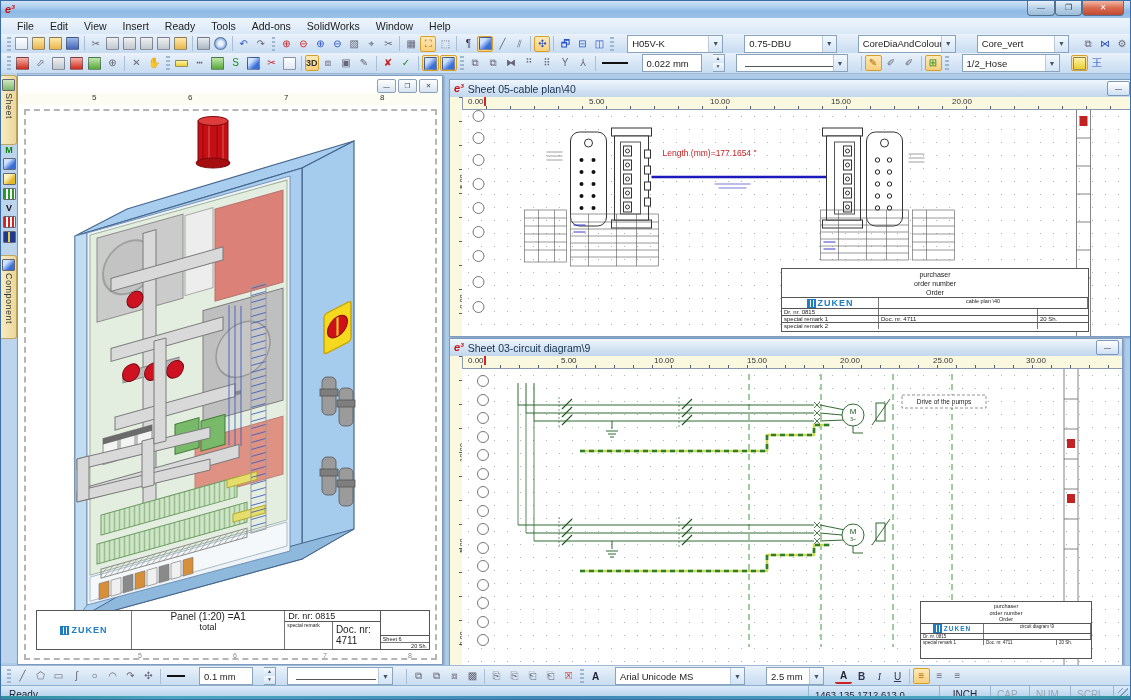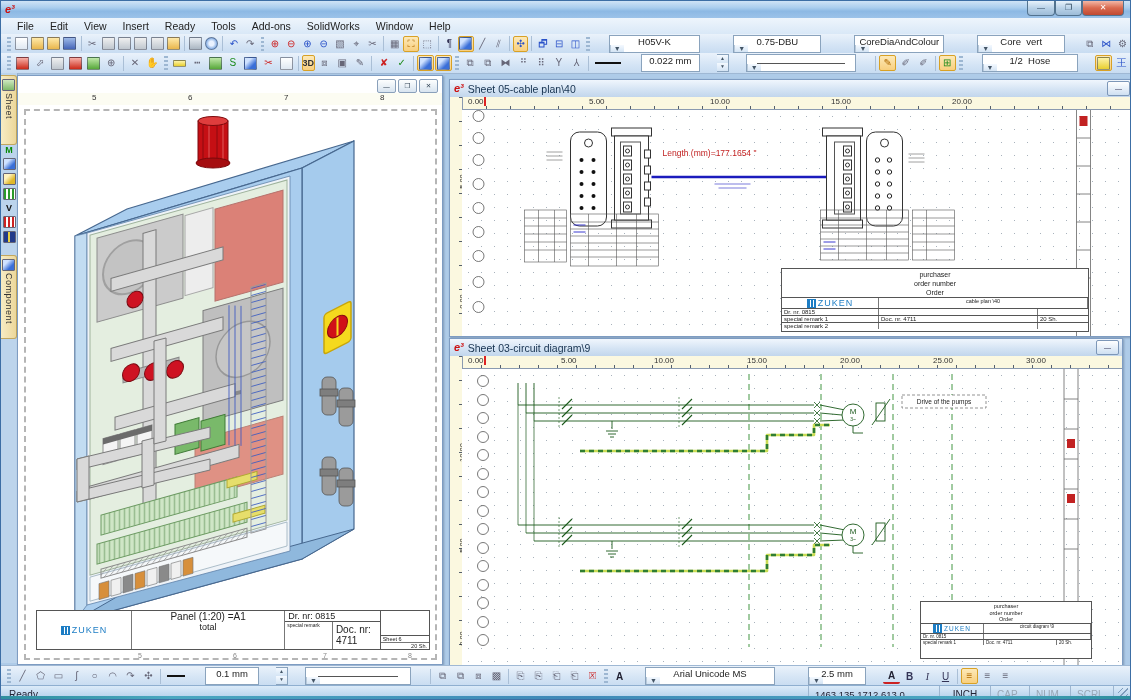--- a/index.html
+++ b/index.html
@@ -42,21 +42,21 @@
   .c-print{background:linear-gradient(#e8edf2,#aab6c2);}
   .c-help{background:radial-gradient(#eaf2ff 30%,#3a7bd0);border-radius:50%;}
   .c-green{background:linear-gradient(#bfe8a8,#57a83a);}
   .c-3d{background:none;border:none;width:auto;font-weight:bold;color:#333;font-size:9px;}
   .c-cube{background:linear-gradient(135deg,#cfe2ff 30%,#3a6fd8 70%);}
   .c-red{background:linear-gradient(#f7b0a8,#cc2a1a);}
   .c-yel{background:linear-gradient(#fdf3a8,#e8cf2f);}
   .glyph{font-size:10px;line-height:1;}
   .g-red{color:#c22;} .g-blue{color:#2a52c8;} .g-green{color:#1a8a1a;} .g-gray{color:#667;}
   .combo{display:inline-flex;align-items:center;height:16px;background:#fff;border:1px solid #8aa3bd;
-    font-size:9.5px;color:#222;margin:0 16px;flex-direction:column;}
+    font-size:9.5px;color:#222;margin:0 10px;}
   .combo .val{padding:0 4px;white-space:nowrap;overflow:hidden;flex:1;}
   .combo .arr{width:13px;align-self:stretch;border-left:1px solid #b9cadb;display:flex;align-items:center;
     justify-content:center;font-size:7px;color:#456;background:linear-gradient(#f4f9ff,#d4e4f4);}
   .spin{display:inline-flex;flex-direction:column;width:11px;height:16px;border:1px solid #8aa3bd;border-left:none;}
   .spin i{flex:1;font-style:normal;font-size:5px;line-height:7px;text-align:center;color:#456;background:linear-gradient(#f4f9ff,#d4e4f4);}
   .linesample{display:inline-block;width:26px;height:2px;background:#111;margin:0 3px;}
   .linestyle{display:inline-block;width:88px;height:1px;background:#555;margin:0 4px;}
   
   .dockstrip{position:absolute;left:0;top:72px;width:16px;bottom:36px;background:#bcd4ec;border-right:1px solid #9ab4d2;}
   .vtab{position:absolute;left:0;width:15px;background:linear-gradient(90deg,#f7ecc4,#ecd79a);
@@ -91,21 +91,21 @@
     background-image:repeating-linear-gradient(180deg,#55606e 0 1px,transparent 1px 24px);
     background-size:3px 100%;background-position:100% 0;background-repeat:no-repeat;}
   .rulerv span{position:absolute;left:0px;transform:rotate(-90deg);transform-origin:center;width:24px;display:block;text-align:center;}
   .redtick{position:absolute;width:1.5px;height:9px;background:#d22;top:1px;}
   .dotgrid{background-color:#fff;background-image:radial-gradient(circle,#a8b2bc .6px,transparent .75px);
     background-size:13px 13px;}
   
   .tblock{position:absolute;background:#fff;border:1px solid #555;font-size:6px;color:#222;}
   .tblock .row{border-top:1px solid #555;display:flex;}
   .tblock .c{border-right:1px solid #777;padding:0 2px;overflow:hidden;white-space:nowrap;}
-  .zuken{color:#1d7dc4;font-weight:normal;letter-spacing:1px;font-size:9px;display:flex;align-items:center;gap:2px;}
+  .zuken{color:#1d7dc4;font-weight:bold;letter-spacing:1px;font-size:9px;display:flex;align-items:center;gap:2px;}
   .zuken i{display:inline-block;width:7px;height:7px;font-style:normal;
     background:repeating-linear-gradient(90deg,#1d7dc4 0 2px,#fff 2px 3px);border:1px solid #1d7dc4;}
   .ptb-big{font-size:10px;} .ptb-mid{font-size:9px;}
   
   .statusbar{position:absolute;left:0;right:0;top:684px;height:16px;display:flex;align-items:center;
     background:linear-gradient(#dcebf9,#bcd6ee 60%,#abc9e6);border-top:1px solid #8fafd0;font-size:10px;color:#223;}
   .statusbar .cell{border-left:1px solid #9db6d0;padding:0 6px;height:100%;display:flex;align-items:center;}
   .dim{color:#98a6b5;}
   .gripdots{width:12px;height:12px;margin-left:2px;
     background:repeating-linear-gradient(135deg,transparent 0 3px,#7e9cbc 3px 4px);}

